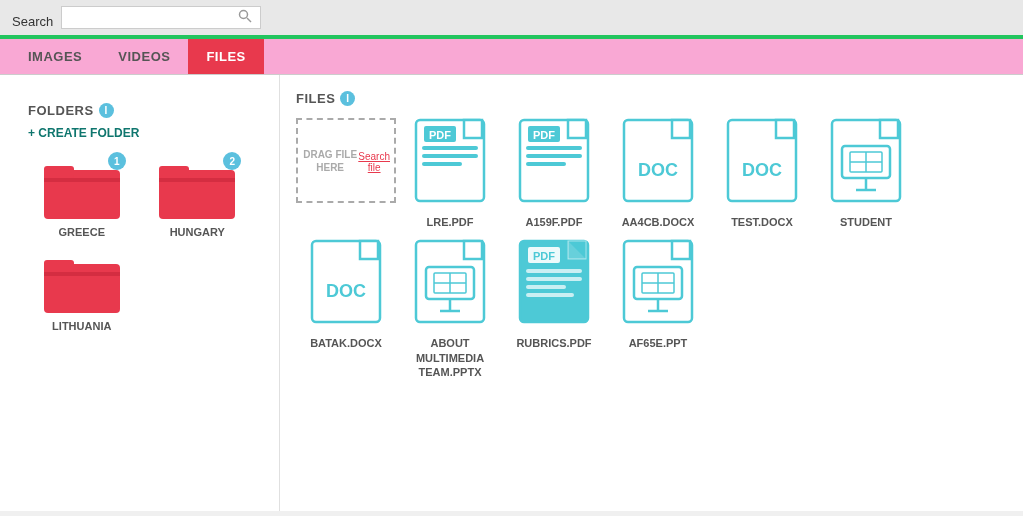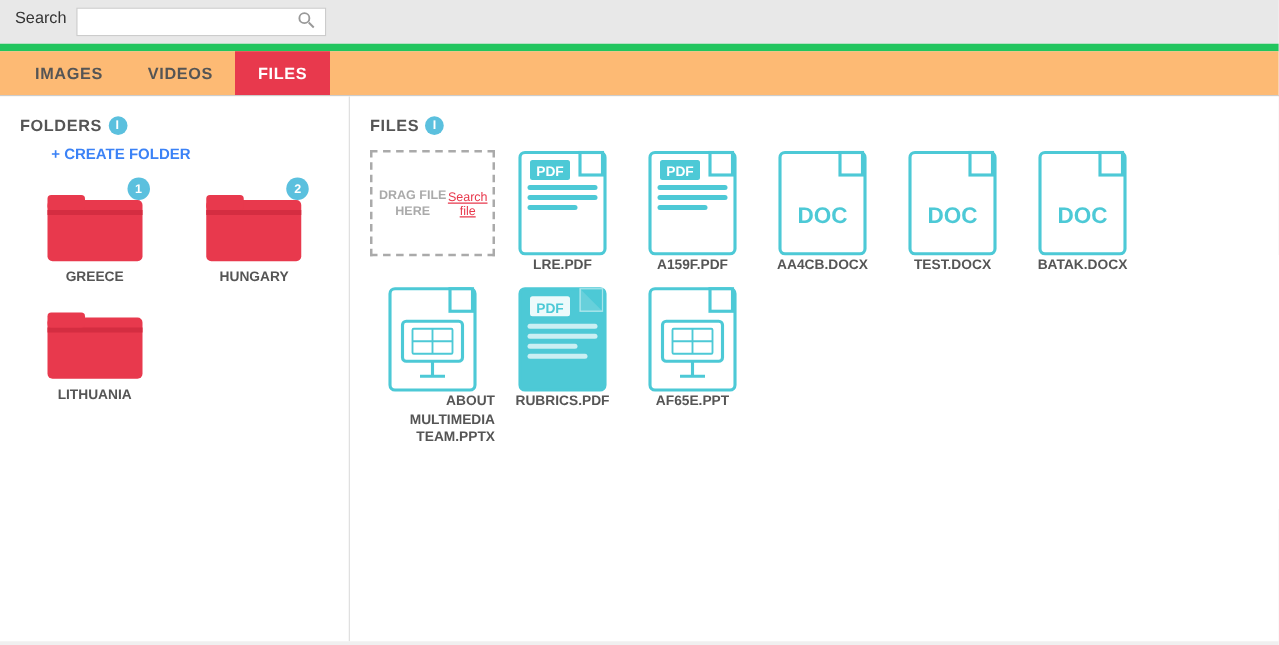--- a/index.html
+++ b/index.html
@@ -3,40 +3,40 @@
   <meta charset="utf-8">
   <style>
     * { box-sizing: border-box; margin: 0; padding: 0; }
     body { font-family: Arial, sans-serif; background: #f0f0f0; font-size: 13px; color: #333; width: 1023px; height: 516px; overflow: hidden; }
 
     
     .search-bar {
       background: #e8e8e8;
       padding: 6px 12px;
       display: flex;
-      align-items: flex-start;
+      align-items: flex-end;
       gap: 8px;
-      border-bottom: 6px solid #22c55e;
+      border-bottom: 4px solid #22c55e;
     }
     .search-label { font-size: 13px; color: #333; font-weight: normal; }
     .search-input-wrap {
       display: flex; align-items: center;
       background: white;
       border: 1px solid #ccc;
       padding: 2px 6px;
       width: 200px;
     }
     .search-input-wrap input {
       border: none; outline: none; font-size: 13px; width: 170px;
     }
     .search-icon-svg { color: #999; font-size: 12px; }
 
     
     .tabs {
-      background: #fdba74;
+      background: #f9a8d4;
       display: flex;
       padding: 0 10px;
       border-bottom: 1px solid #ccc;
       text-align: center;
     }
     .tab {
       padding: 10px 18px;
       font-size: 13px;
       font-weight: bold;
       color: #555;
@@ -54,21 +54,21 @@
       display: flex;
       background: white;
       height: calc(516px - 36px - 44px);
       overflow: hidden;
     }
 
     
     .sidebar {
       width: 280px;
       border-right: 1px solid #e0e0e0;
-      padding: 16px;
+      padding: 28px;
       overflow-y: auto;
     }
     .sidebar-title {
       font-size: 13px;
       font-weight: bold;
       color: #555;
       text-transform: uppercase;
       letter-spacing: 0.5px;
       display: flex;
       align-items: center;
@@ -80,30 +80,29 @@
       align-items: center;
       justify-content: center;
       width: 15px; height: 15px;
       border-radius: 50%;
       background: #5bc0de;
       color: white;
       font-size: 10px;
       font-weight: bold;
     }
     .create-folder {
-      color: #3b82f6;
+      color: #0f766e;
       font-size: 12px;
       font-weight: bold;
       cursor: pointer;
       display: flex;
       align-items: center;
       gap: 3px;
       margin-bottom: 16px;
       text-transform: uppercase;
-      margin-left: 25px;
     }
     .folders-grid {
       display: grid;
       grid-template-columns: 1fr 1fr;
       gap: 12px 8px;
     }
     .folder-item {
       display: flex;
       flex-direction: column;
       align-items: center;
@@ -162,22 +161,22 @@
       display: flex;
       flex-direction: column;
       align-items: center;
       width: 100px;
       cursor: pointer;
     }
     .file-icon { width: 72px; height: 85px; }
     .file-name {
       font-size: 11px;
       color: #555;
-      text-align: right;
-      margin-top: 0;
+      text-align: center;
+      margin-top: 12px;
       font-weight: bold;
       text-transform: uppercase;
       line-height: 1.3;
     }
 
     
     .drop-zone {
       width: 100px;
       height: 85px;
       border: 2px dashed #aaa;
@@ -335,20 +334,35 @@
       <div class="file-item">
         <svg class="file-icon" viewBox="0 0 72 85">
           <rect x="2" y="2" width="68" height="81" rx="4" fill="white" stroke="#4dc9d6" stroke-width="2.5"></rect>
           <polygon points="50,2 68,20 50,20" fill="#4dc9d6"></polygon>
           <rect x="50" y="2" width="18" height="18" fill="white" stroke="#4dc9d6" stroke-width="2.5"></rect>
           <text x="36" y="58" text-anchor="middle" font-size="18" font-weight="bold" fill="#4dc9d6">DOC</text>
         </svg>
         <div class="file-name">TEST.DOCX</div>
       </div>
 
+      <div class="file-item">
+        <svg class="file-icon" viewBox="0 0 72 85">
+          <rect x="2" y="2" width="68" height="81" rx="4" fill="white" stroke="#4dc9d6" stroke-width="2.5"></rect>
+          <polygon points="50,2 68,20 50,20" fill="#4dc9d6"></polygon>
+          <rect x="50" y="2" width="18" height="18" fill="white" stroke="#4dc9d6" stroke-width="2.5"></rect>
+
+          <rect x="12" y="28" width="48" height="32" rx="3" fill="none" stroke="#4dc9d6" stroke-width="2.5"></rect>
+          <line x1="36" y1="60" x2="36" y2="72" stroke="#4dc9d6" stroke-width="2.5"></line>
+          <line x1="26" y1="72" x2="46" y2="72" stroke="#4dc9d6" stroke-width="2.5"></line>
+          <rect x="20" y="34" width="32" height="20" rx="1" fill="none" stroke="#4dc9d6" stroke-width="1.5"></rect>
+          <line x1="36" y1="34" x2="36" y2="54" stroke="#4dc9d6" stroke-width="1.5"></line>
+          <line x1="20" y1="44" x2="52" y2="44" stroke="#4dc9d6" stroke-width="1.5"></line>
+        </svg>
+        <div class="file-name">STUDENT</div>
+      </div>
 
       <div class="file-item">
         <svg class="file-icon" viewBox="0 0 72 85">
           <rect x="2" y="2" width="68" height="81" rx="4" fill="white" stroke="#4dc9d6" stroke-width="2.5"></rect>
           <polygon points="50,2 68,20 50,20" fill="#4dc9d6"></polygon>
           <rect x="50" y="2" width="18" height="18" fill="white" stroke="#4dc9d6" stroke-width="2.5"></rect>
           <text x="36" y="58" text-anchor="middle" font-size="18" font-weight="bold" fill="#4dc9d6">DOC</text>
         </svg>
         <div class="file-name">BATAK.DOCX</div>
       </div>

